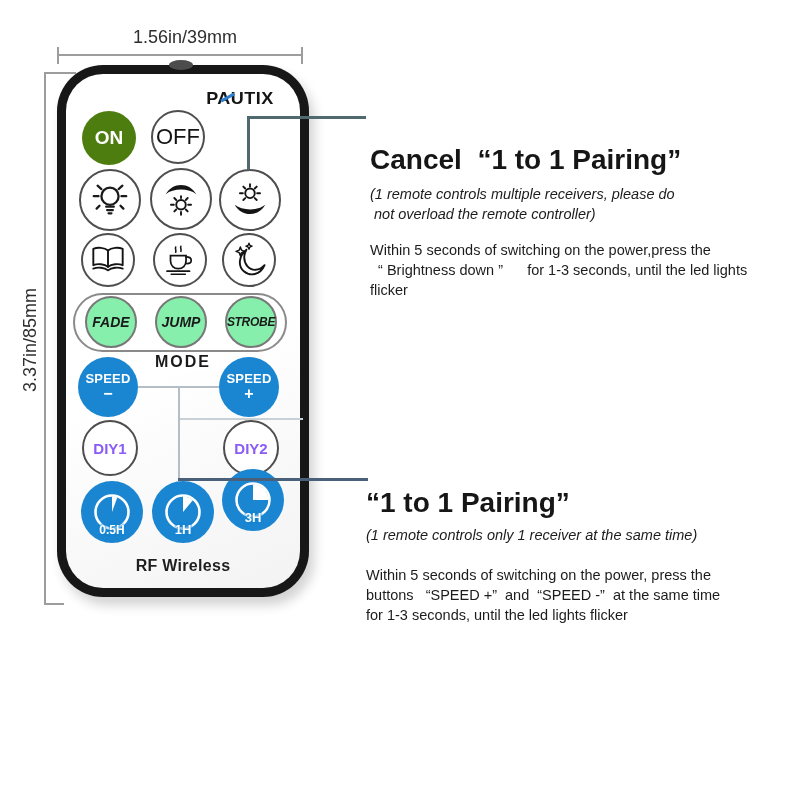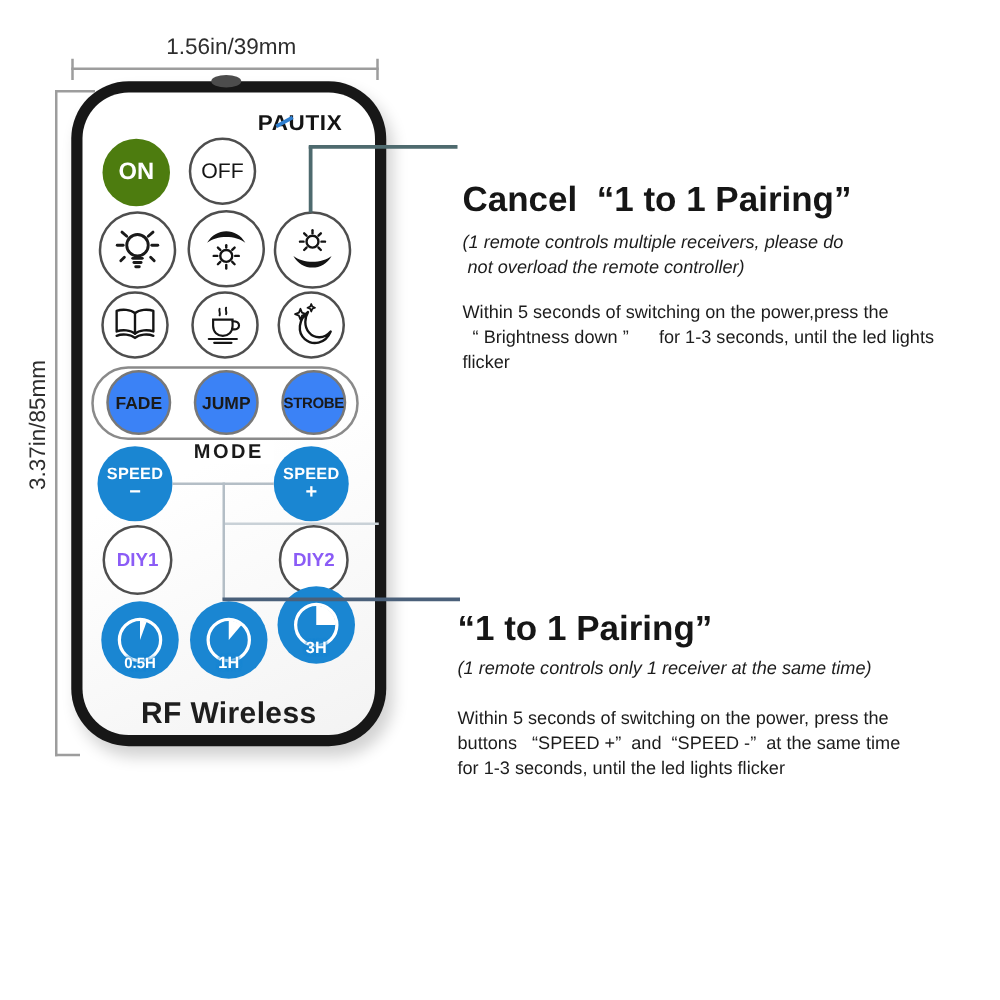--- a/index.html
+++ b/index.html
@@ -17,26 +17,26 @@
 
   .brand { position:absolute; left:138px; top:23px; width:90px; text-align:center;
            font-size:18px; font-weight:800; letter-spacing:0.5px; color:#141414;
            transform:scaleY(0.96); }
   .brand-slash { position:absolute; left:163px; top:31px; width:15px; height:2.5px;
            background:#2f7fd0; transform:rotate(-29deg); }
 
   .btn { position:absolute; border-radius:50%; display:flex; flex-direction:column;
          align-items:center; justify-content:center; text-align:center; }
   .outline { background:#fff; border:2.2px solid #4e4e4e; }
-  .thin-outline { background:#3b82f6; border:2px solid #787878; }
+  .thin-outline { background:#86efac; border:2px solid #787878;font-style:italic; }
   .blue { background:#1a86d2; color:#fff; }
 
   .btn-on  { left:25px;  top:46px;  width:54px; height:54px; background:#4d7c0f;
              color:#fff; font-size:19px; font-weight:bold; }
-  .btn-off { left:94px;  top:45px;  width:54px; height:54px; font-size:17px;
+  .btn-off { left:94px;  top:45px;  width:54px; height:54px; font-size:22px;
              font-weight:500; color:#141414; }
 
   .btn-icon62 { width:62px; height:62px; }
   .btn-bright      { left:22px;  top:104px; }
   .btn-bright-up   { left:93px;  top:103px; }
   .btn-bright-down { left:162px; top:104px; }
 
   .btn-icon54 { width:54px; height:54px; }
   .btn-book   { left:24px;  top:168px; }
   .btn-coffee { left:96px;  top:168px; }
@@ -65,21 +65,21 @@
   .btn-timer { width:62px; height:62px; position:absolute; }
   .btn-timer svg { position:absolute; left:7px; top:7px; }
   .btn-timer .tl { position:absolute; bottom:6px; width:100%; text-align:center;
                    font-weight:bold; color:#fff;
                    text-shadow:0 0 3px #1a86d2, 0 0 3px #1a86d2, 0 0 2px #1a86d2; }
   .btn-timer-05h { left:24px;  top:416px; } .btn-timer-05h .tl { font-size:12px; }
   .btn-timer-1h  { left:95px;  top:416px; } .btn-timer-1h  .tl { font-size:13px; }
   .btn-timer-3h  { left:165px; top:404px; } .btn-timer-3h  .tl { font-size:13px; }
 
   .rf-label { position:absolute; left:0; top:492px; width:100%; text-align:center;
-              font-size:24px; font-weight:600; letter-spacing:0.3px; color:#1e1e1e; }
+              font-size:16px; font-weight:600; letter-spacing:0.3px; color:#1e1e1e; }
 
   
   .dim { position:absolute; background:#9d9d9d; z-index:0; }
   .dim-top-line  { left:57px;  top:54px;  width:246px; height:1.6px; }
   .dim-top-tl    { left:57px;  top:47px;  width:1.6px; height:17px; }
   .dim-top-tr    { left:301px; top:47px;  width:1.6px; height:17px; }
   .dim-left-line { left:44px;  top:73px;  width:1.6px; height:532px; }
   .dim-left-tt   { left:44px;  top:72px;  width:32px;  height:1.6px; }
   .dim-left-tb   { left:44px;  top:603px; width:20px;  height:1.6px; }
   .dim-label { position:absolute; color:#2e2e2e; font-size:18px; }

